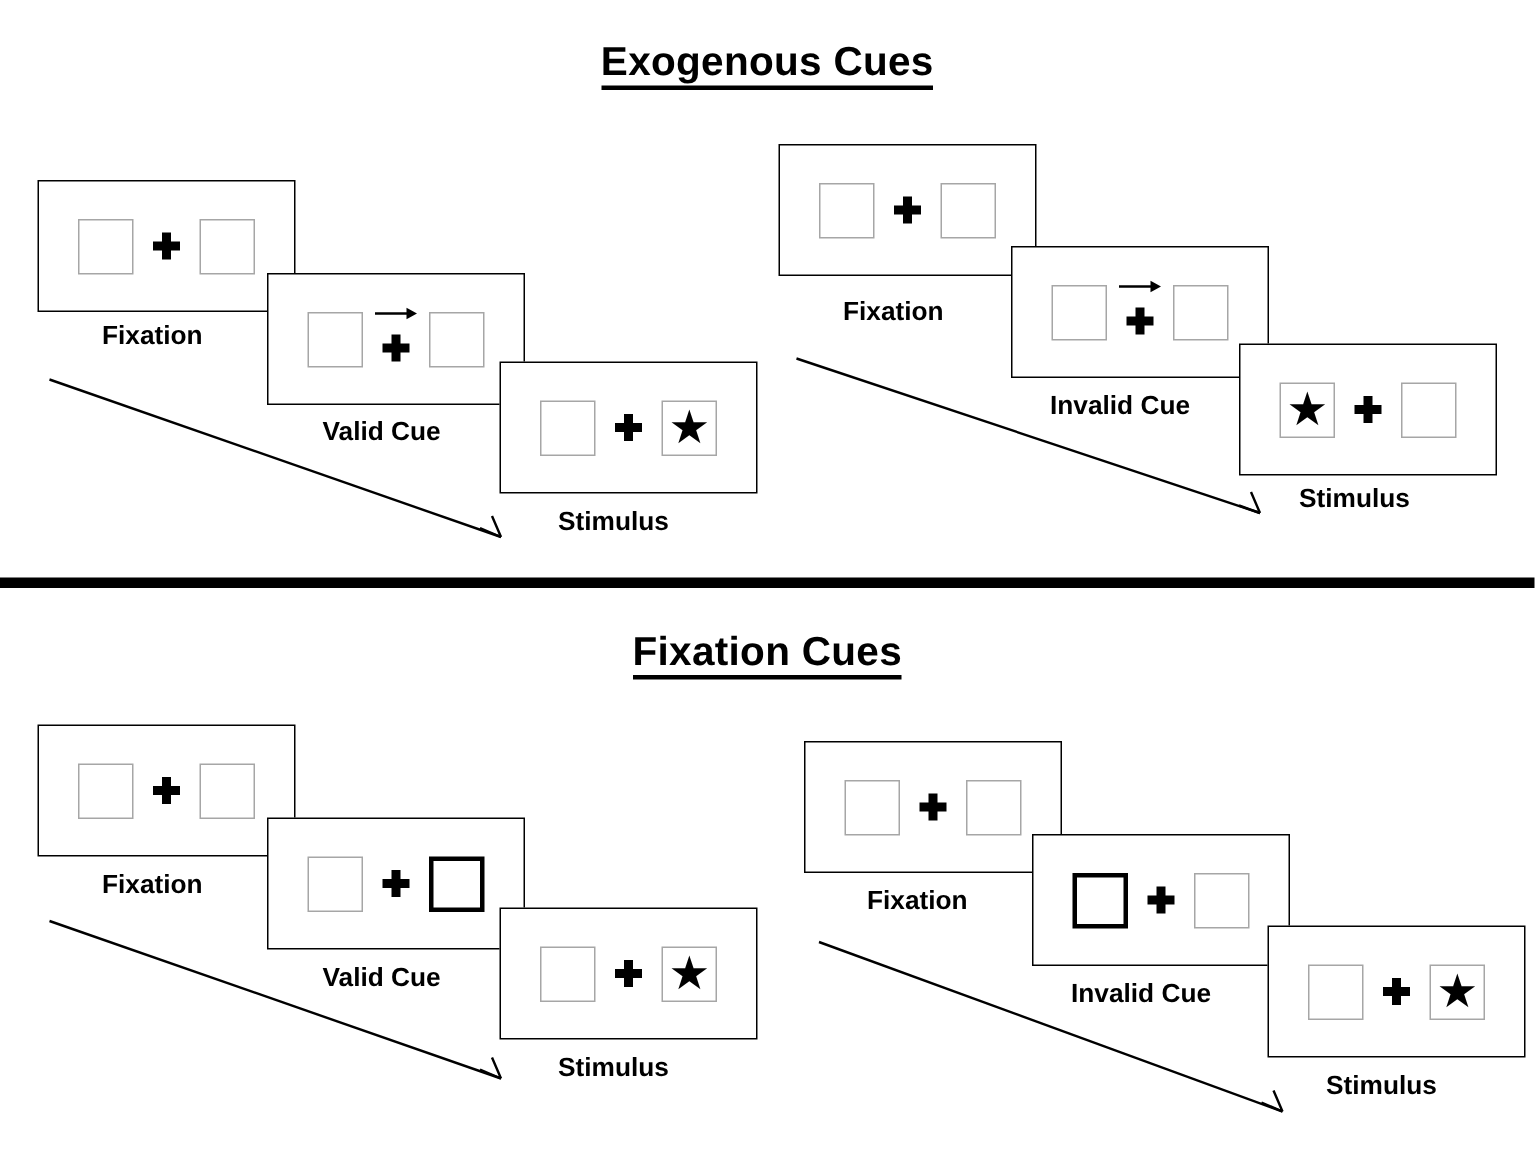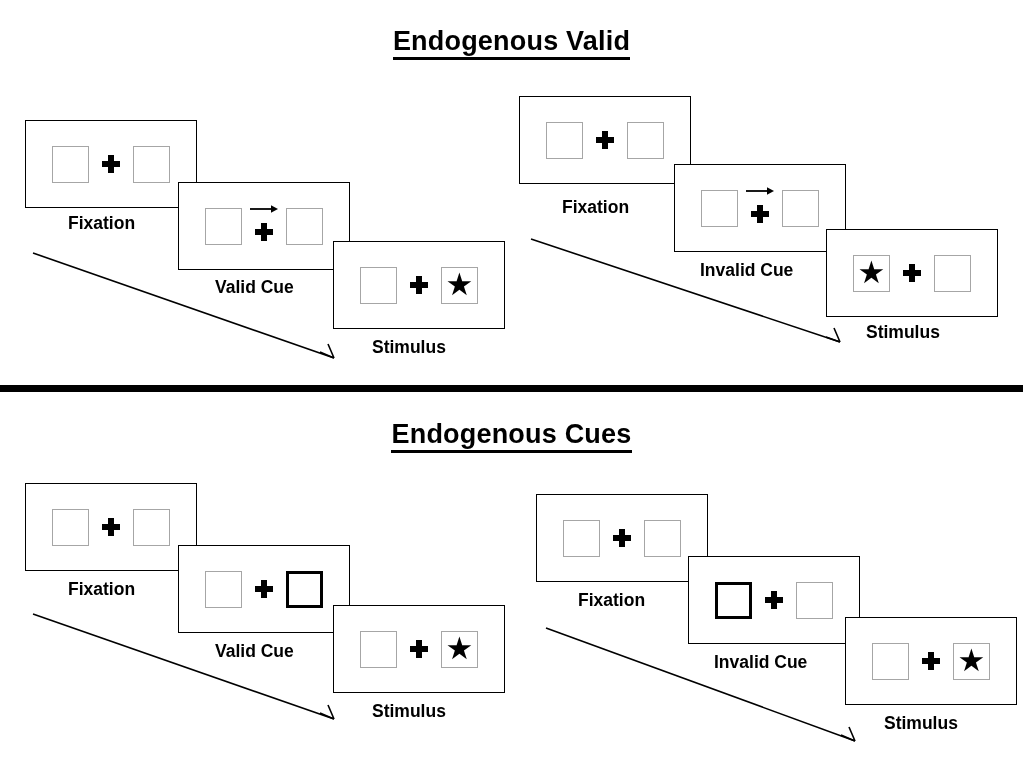--- a/index.html
+++ b/index.html
@@ -130,21 +130,21 @@
   .flow-arrow {
     position: absolute;
     pointer-events: none;
   }
   .flow-arrow svg { display: block; overflow: visible; }
 </style>
 </head>
 <body>
 
 <div class="section-title" id="title-endogenous">
-  <span>Endogenous Valid</span>
+  <span>Exogenous Cues</span>
 </div>
 
 <div class="sequence" id="seq-endo-valid">
 
   <div class="frame" style="left:25px; top:120px; width:172px; height:88px;">
     <div class="frame-inner">
       <div class="box"></div>
       <div class="center-slot">
         <span class="cross">
           <svg width="22" height="22" viewBox="0 0 22 22">
@@ -262,21 +262,21 @@
     <svg width="325" height="112" viewBox="0 0 325 112">
       <path d="M1 1 L310 104" stroke="#000" stroke-width="1.6" fill="none"></path>
       <path d="M310 104 L296 99 M310 104 L304 90" stroke="#000" stroke-width="1.6" fill="none"></path>
     </svg>
   </div>
 </div>
 
 <div id="section-divider"></div>
 
 <div class="section-title" id="title-exogenous">
-  <span>Endogenous Cues</span>
+  <span>Fixation Cues</span>
 </div>
 
 <div class="sequence" id="seq-exo-valid">
 
   <div class="frame" style="left:25px; top:483px; width:172px; height:88px;">
     <div class="frame-inner">
       <div class="box"></div>
       <div class="center-slot">
         <span class="cross">
           <svg width="22" height="22" viewBox="0 0 22 22">

